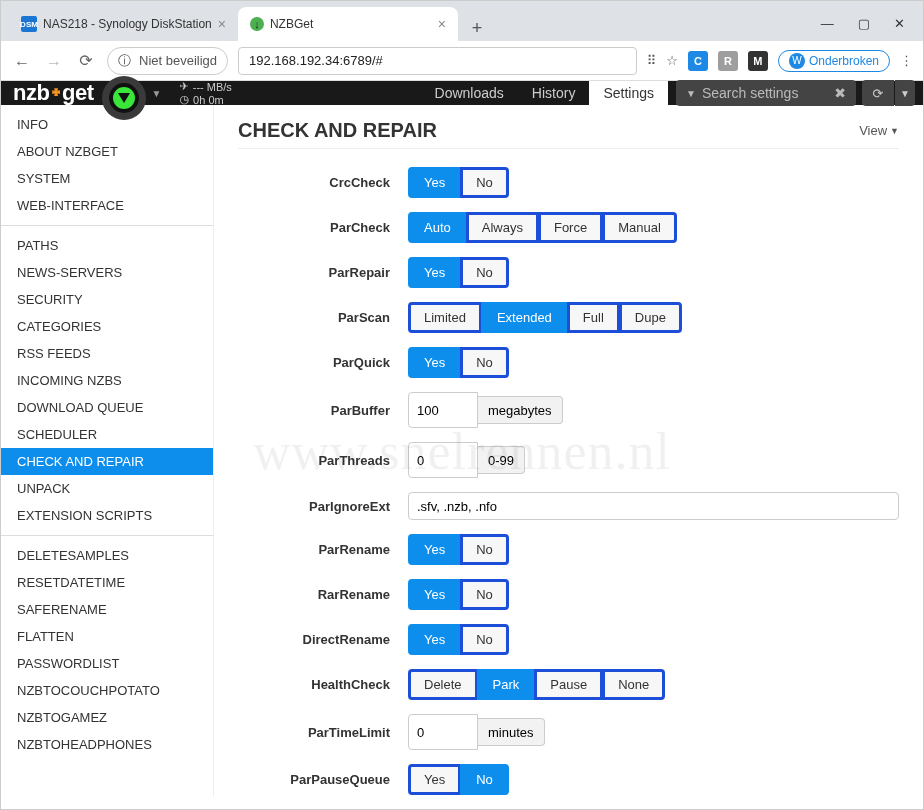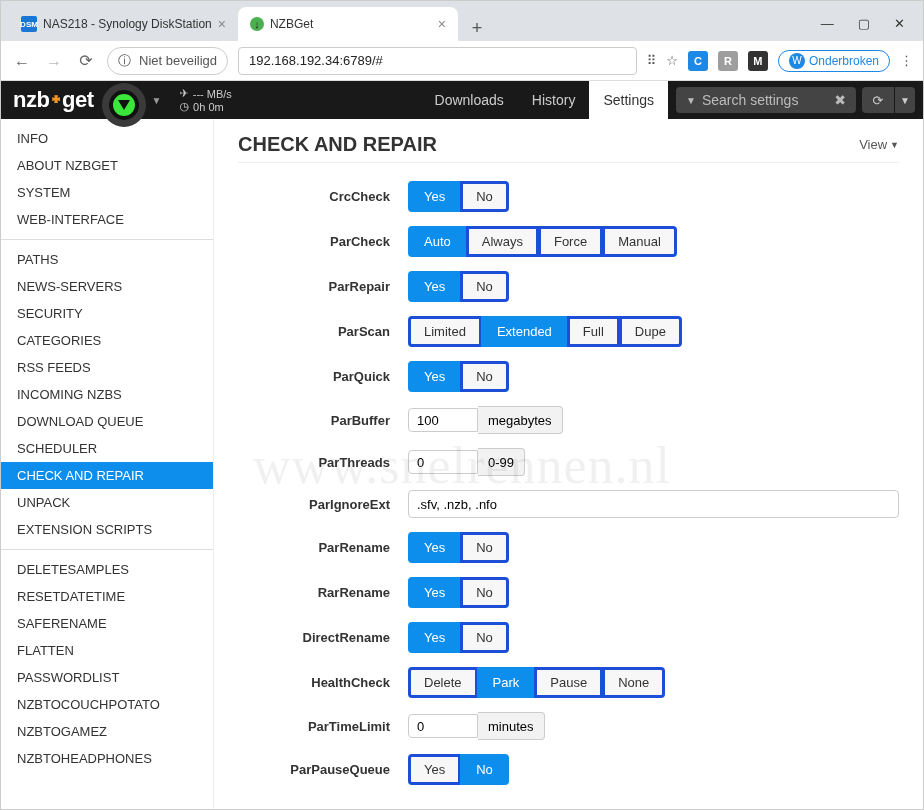--- a/index.html
+++ b/index.html
@@ -61,21 +61,21 @@
 }
 .url-bar .addr { color:#222;}
 .toolbar-right { display:flex; align-items:center; gap:10px; margin-left:auto;}
 .badge-ext {
   width:20px;height:20px;border-radius:3px;display:flex;align-items:center;justify-content:center;
   font-size:11px;font-weight:bold;color:#fff;
 }
 
 
 .app-header {
-  height: 38px;
+  height: 24px;
   background: #191919;
   color:#ccc;
   display:flex;
   align-items:center;
 }
 .app-logo {
   font-size:22px; font-weight:bold; color:#fff;
   padding:0 8px 0 12px; letter-spacing:-0.5px;
   font-family: Arial,sans-serif;
 }
@@ -134,21 +134,21 @@
 .form-label{width:170px;text-align:right;padding-right:18px;font-weight:bold;color:#333;font-size:13px;}
 .btn-group{display:inline-flex;}
 .opt-btn{
   border:3px solid #1d4ed8;background:#f7f7f7;padding:5px 13px;font-size:13px;color:#333;
   margin-left:-1px; cursor:pointer;
 }
 .opt-btn:first-child{border-radius:4px 0 0 4px;margin-left:0;}
 .opt-btn:last-child{border-radius:0 4px 4px 0;}
 .opt-btn.sel{background:#0d8eed;color:#fff;border-color:#0d8eed;}
 .text-input{
-  border:1px solid #ccc;border-radius:4px 0 0 4px;padding:5px 8px;font-size:13px;height:24px;
+  border:1px solid #ccc;border-radius:4px 0 0 4px;padding:5px 8px;font-size:13px;height:36px;
 }
 .unit-addon{
   border:1px solid #ccc;border-left:none;background:#f2f2f2;padding:5px 10px;font-size:13px;border-radius:0 4px 4px 0;height:28px;display:flex;align-items:center;
 }
 .wide-input{border:1px solid #ccc;border-radius:4px;padding:5px 8px;font-size:13px;height:28px;flex:1;}
 
 .watermark{
   position:absolute;left:50%;top:50%;transform:translate(-50%,-50%);
   font-size:52px; font-family:"Comic Sans MS",cursive;color:rgba(0,0,0,0.06);
   pointer-events:none;white-space:nowrap;letter-spacing:1px;

